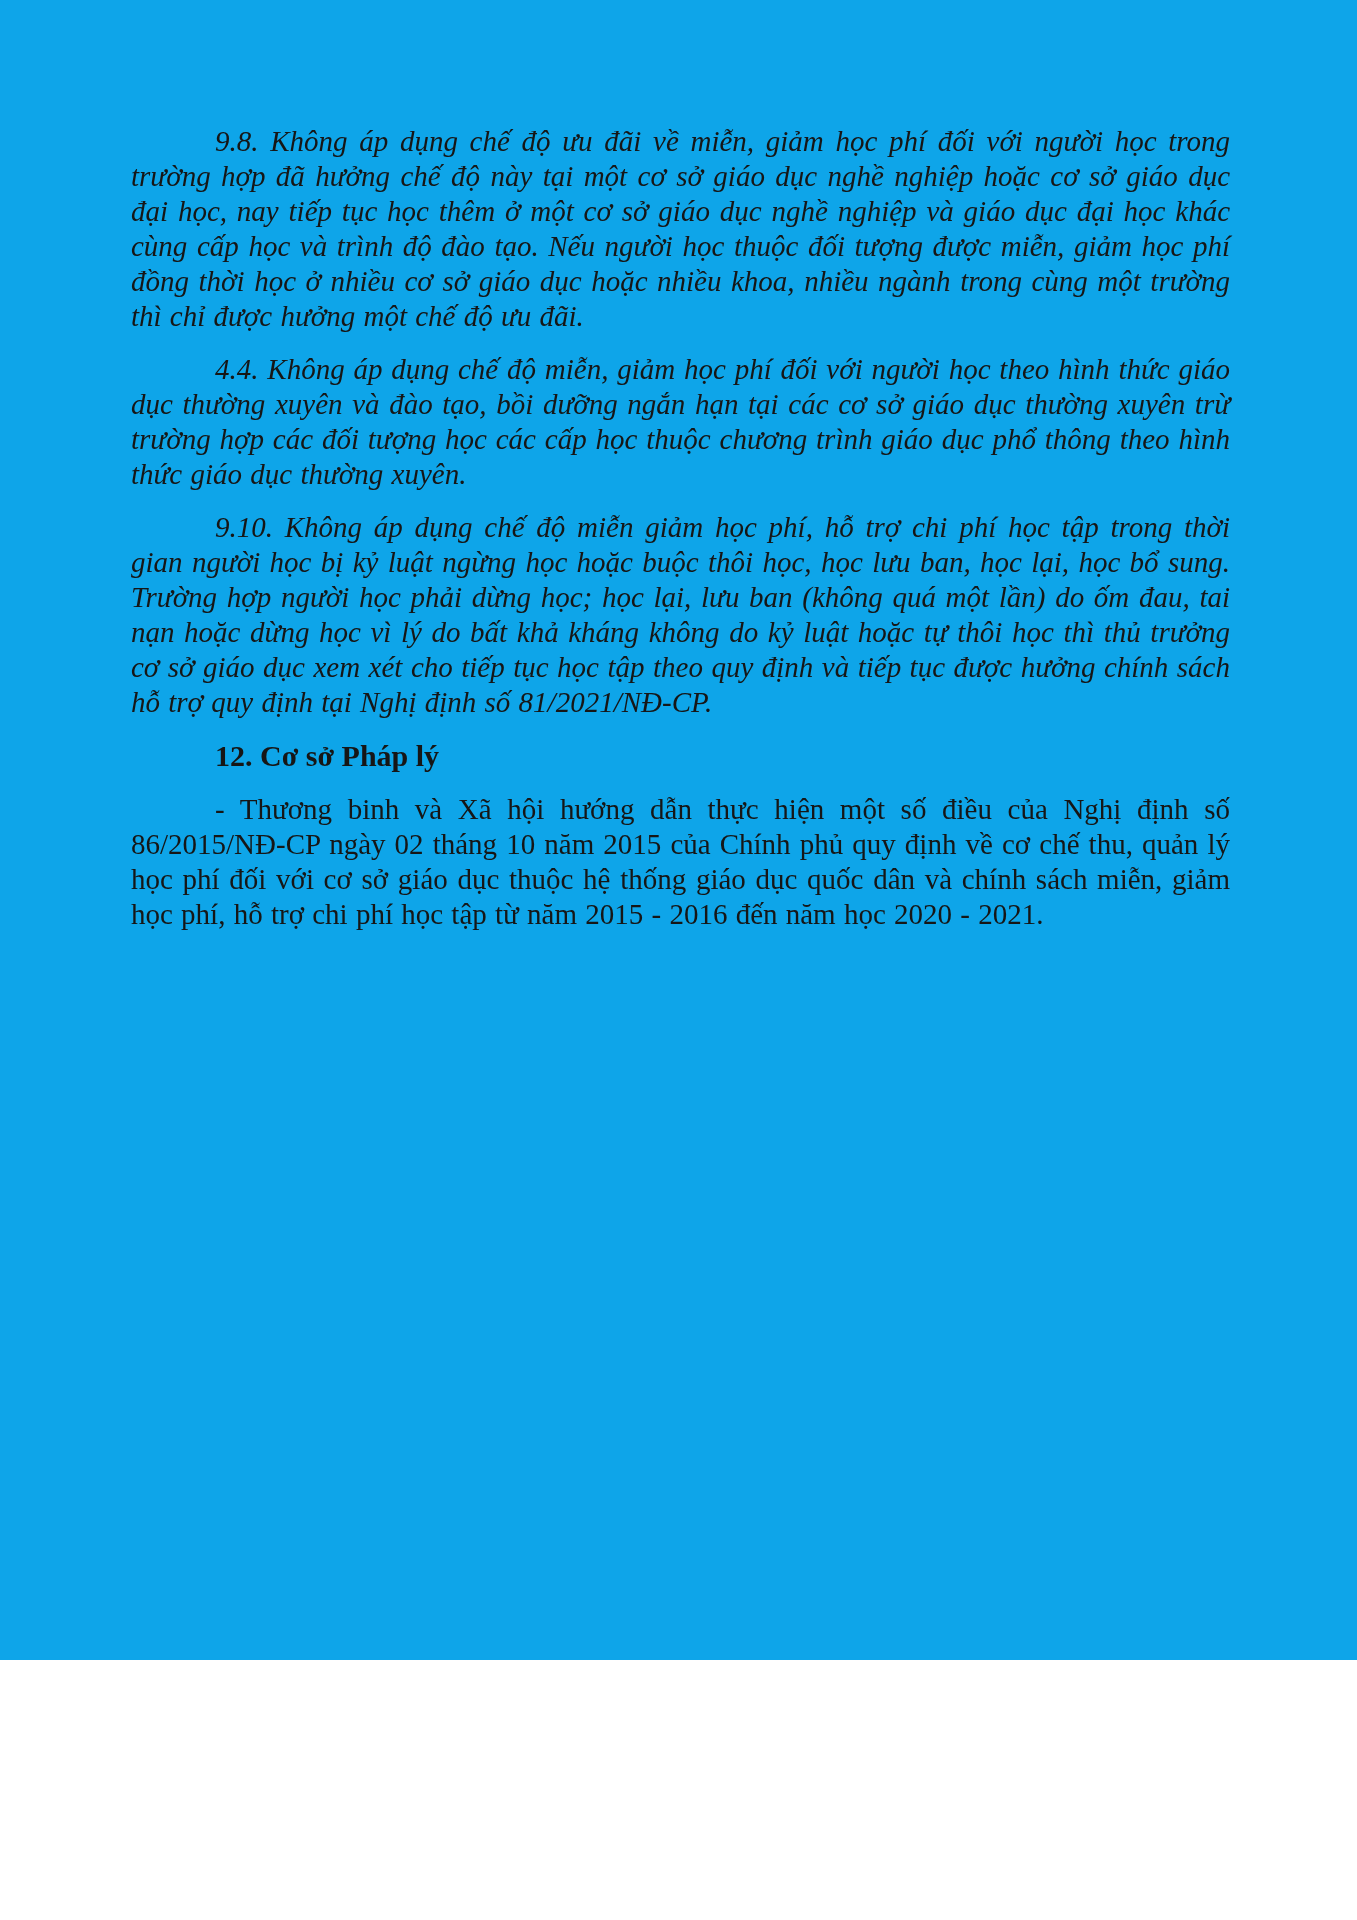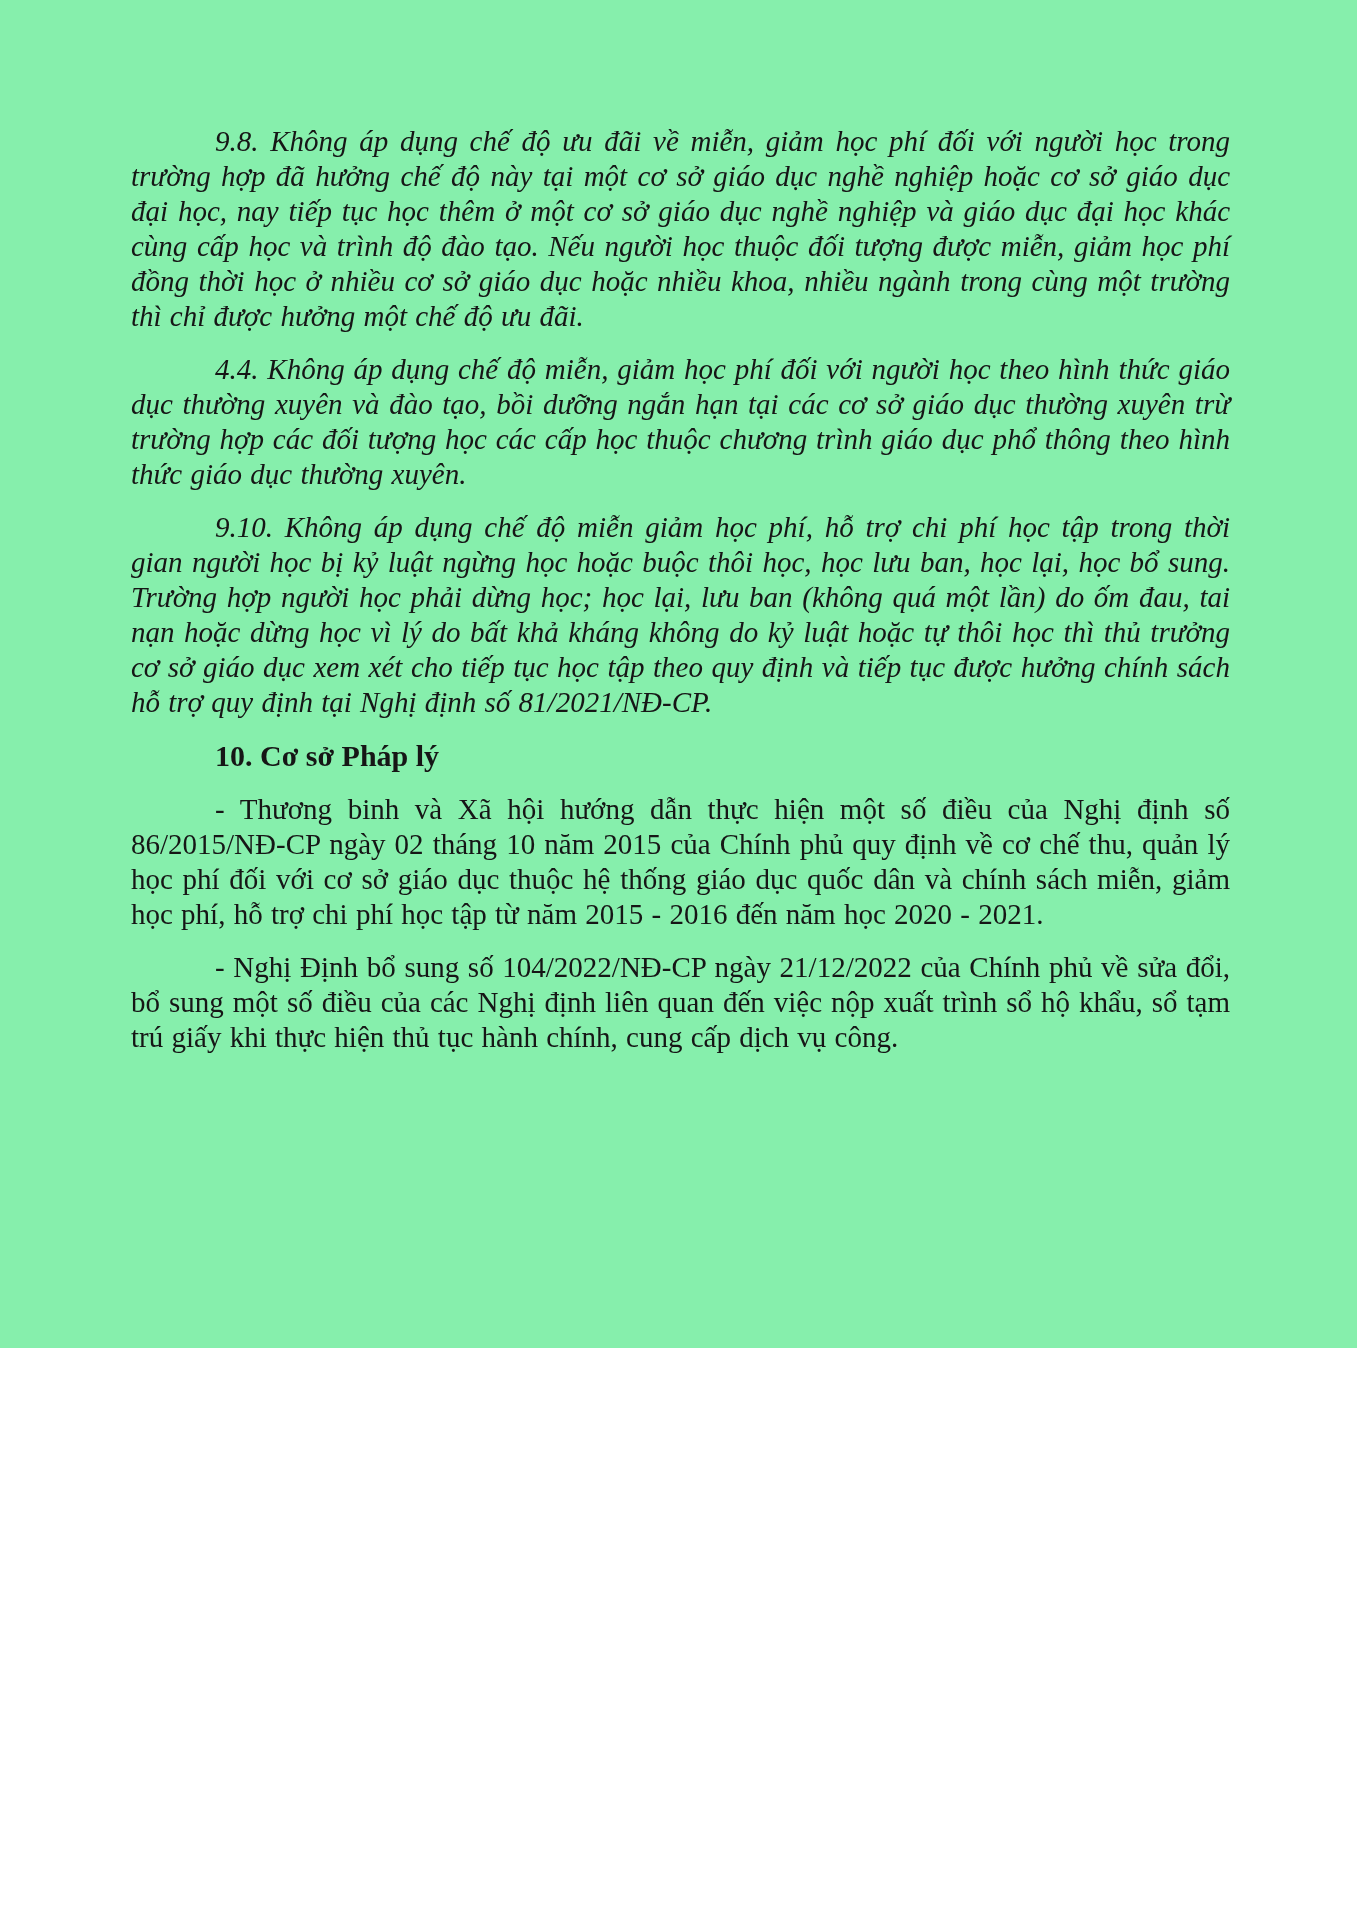--- a/index.html
+++ b/index.html
@@ -8,23 +8,23 @@
   }
   body {
     width: 1357px;
     height: 1920px;
     background: #ffffff;
     overflow: hidden;
   }
   .page {
     box-sizing: border-box;
     width: 1357px;
-    height: 1348px;
+    height: 1660px;
     padding: 124px 127px 0 131px;
-    background: #86efac;
+    background: #0ea5e9;
     font-family: "Liberation Serif", serif;
     color: #161616;
   }
   .par {
     margin: 18px 0 0 0;
     padding: 0;
     font-size: 29px;
     line-height: 35px;
     text-align: justify;
     text-indent: 84px;
@@ -51,20 +51,19 @@
 <body>
 
 <div class="page">
 
   <section>
     <p class="par italic first">9.8. Không áp dụng chế độ ưu đãi về miễn, giảm học phí đối với người học trong trường hợp đã hưởng chế độ này tại một cơ sở giáo dục nghề nghiệp hoặc cơ sở giáo dục đại học, nay tiếp tục học thêm ở một cơ sở giáo dục nghề nghiệp và giáo dục đại học khác cùng cấp học và trình độ đào tạo. Nếu người học thuộc đối tượng được miễn, giảm học phí đồng thời học ở nhiều cơ sở giáo dục hoặc nhiều khoa, nhiều ngành trong cùng một trường thì chỉ được hưởng một chế độ ưu đãi.</p>
     <p class="par italic">4.4. Không áp dụng chế độ miễn, giảm học phí đối với người học theo hình thức giáo dục thường xuyên và đào tạo, bồi dưỡng ngắn hạn tại các cơ sở giáo dục thường xuyên trừ trường hợp các đối tượng học các cấp học thuộc chương trình giáo dục phổ thông theo hình thức giáo dục thường xuyên.</p>
     <p class="par italic">9.10. Không áp dụng chế độ miễn giảm học phí, hỗ trợ chi phí học tập trong thời gian người học bị kỷ luật ngừng học hoặc buộc thôi học, học lưu ban, học lại, học bổ sung. Trường hợp người học phải dừng học; học lại, lưu ban (không quá một lần) do ốm đau, tai nạn hoặc dừng học vì lý do bất khả kháng không do kỷ luật hoặc tự thôi học thì thủ trưởng cơ sở giáo dục xem xét cho tiếp tục học tập theo quy định và tiếp tục được hưởng chính sách hỗ trợ quy định tại Nghị định số 81/2021/NĐ-CP.</p>
   </section>
 
-  <h2 class="heading">10. Cơ sở Pháp lý</h2>
+  <h2 class="heading">12. Cơ sở Pháp lý</h2>
 
   <section>
     <p class="par">- Thương binh và Xã hội hướng dẫn thực hiện một số điều của Nghị định số 86/2015/NĐ-CP ngày 02 tháng 10 năm 2015 của Chính phủ quy định về cơ chế thu, quản lý học phí đối với cơ sở giáo dục thuộc hệ thống giáo dục quốc dân và chính sách miễn, giảm học phí, hỗ trợ chi phí học tập từ năm 2015 - 2016 đến năm học 2020 - 2021.</p>
-    <p class="par">- Nghị Định bổ sung số 104/2022/NĐ-CP ngày 21/12/2022 của Chính phủ về sửa đổi, bổ sung một số điều của các Nghị định liên quan đến việc nộp xuất trình sổ hộ khẩu, sổ tạm trú giấy khi thực hiện thủ tục hành chính, cung cấp dịch vụ công.</p>
   </section>
 
 </div>
 
 </body></html>

